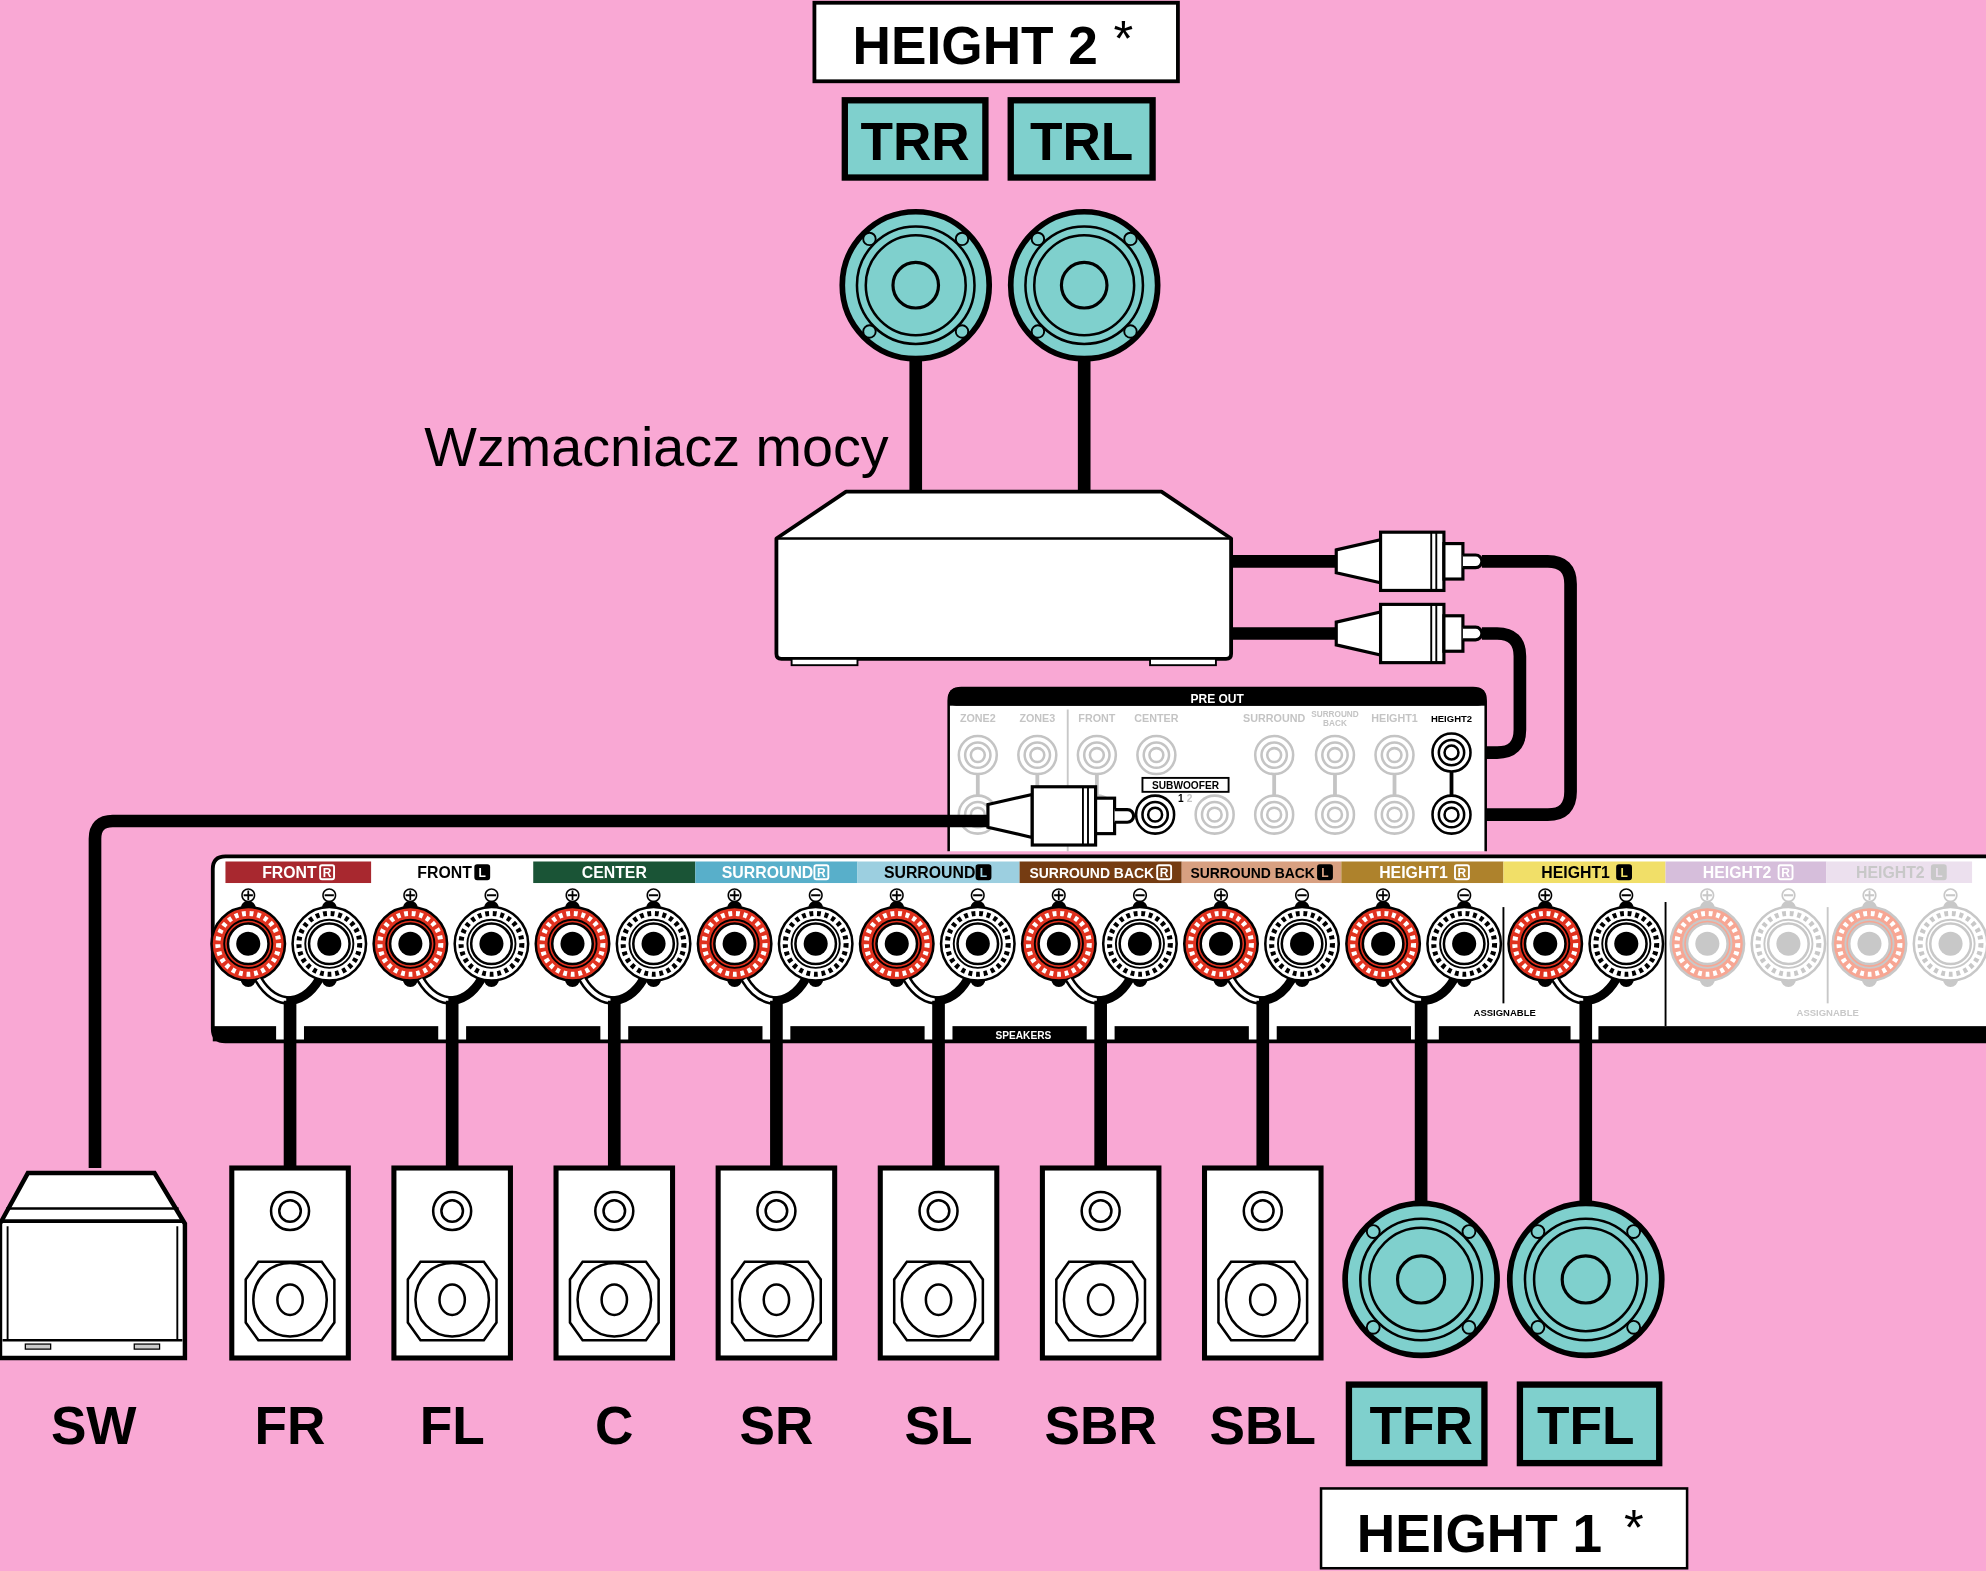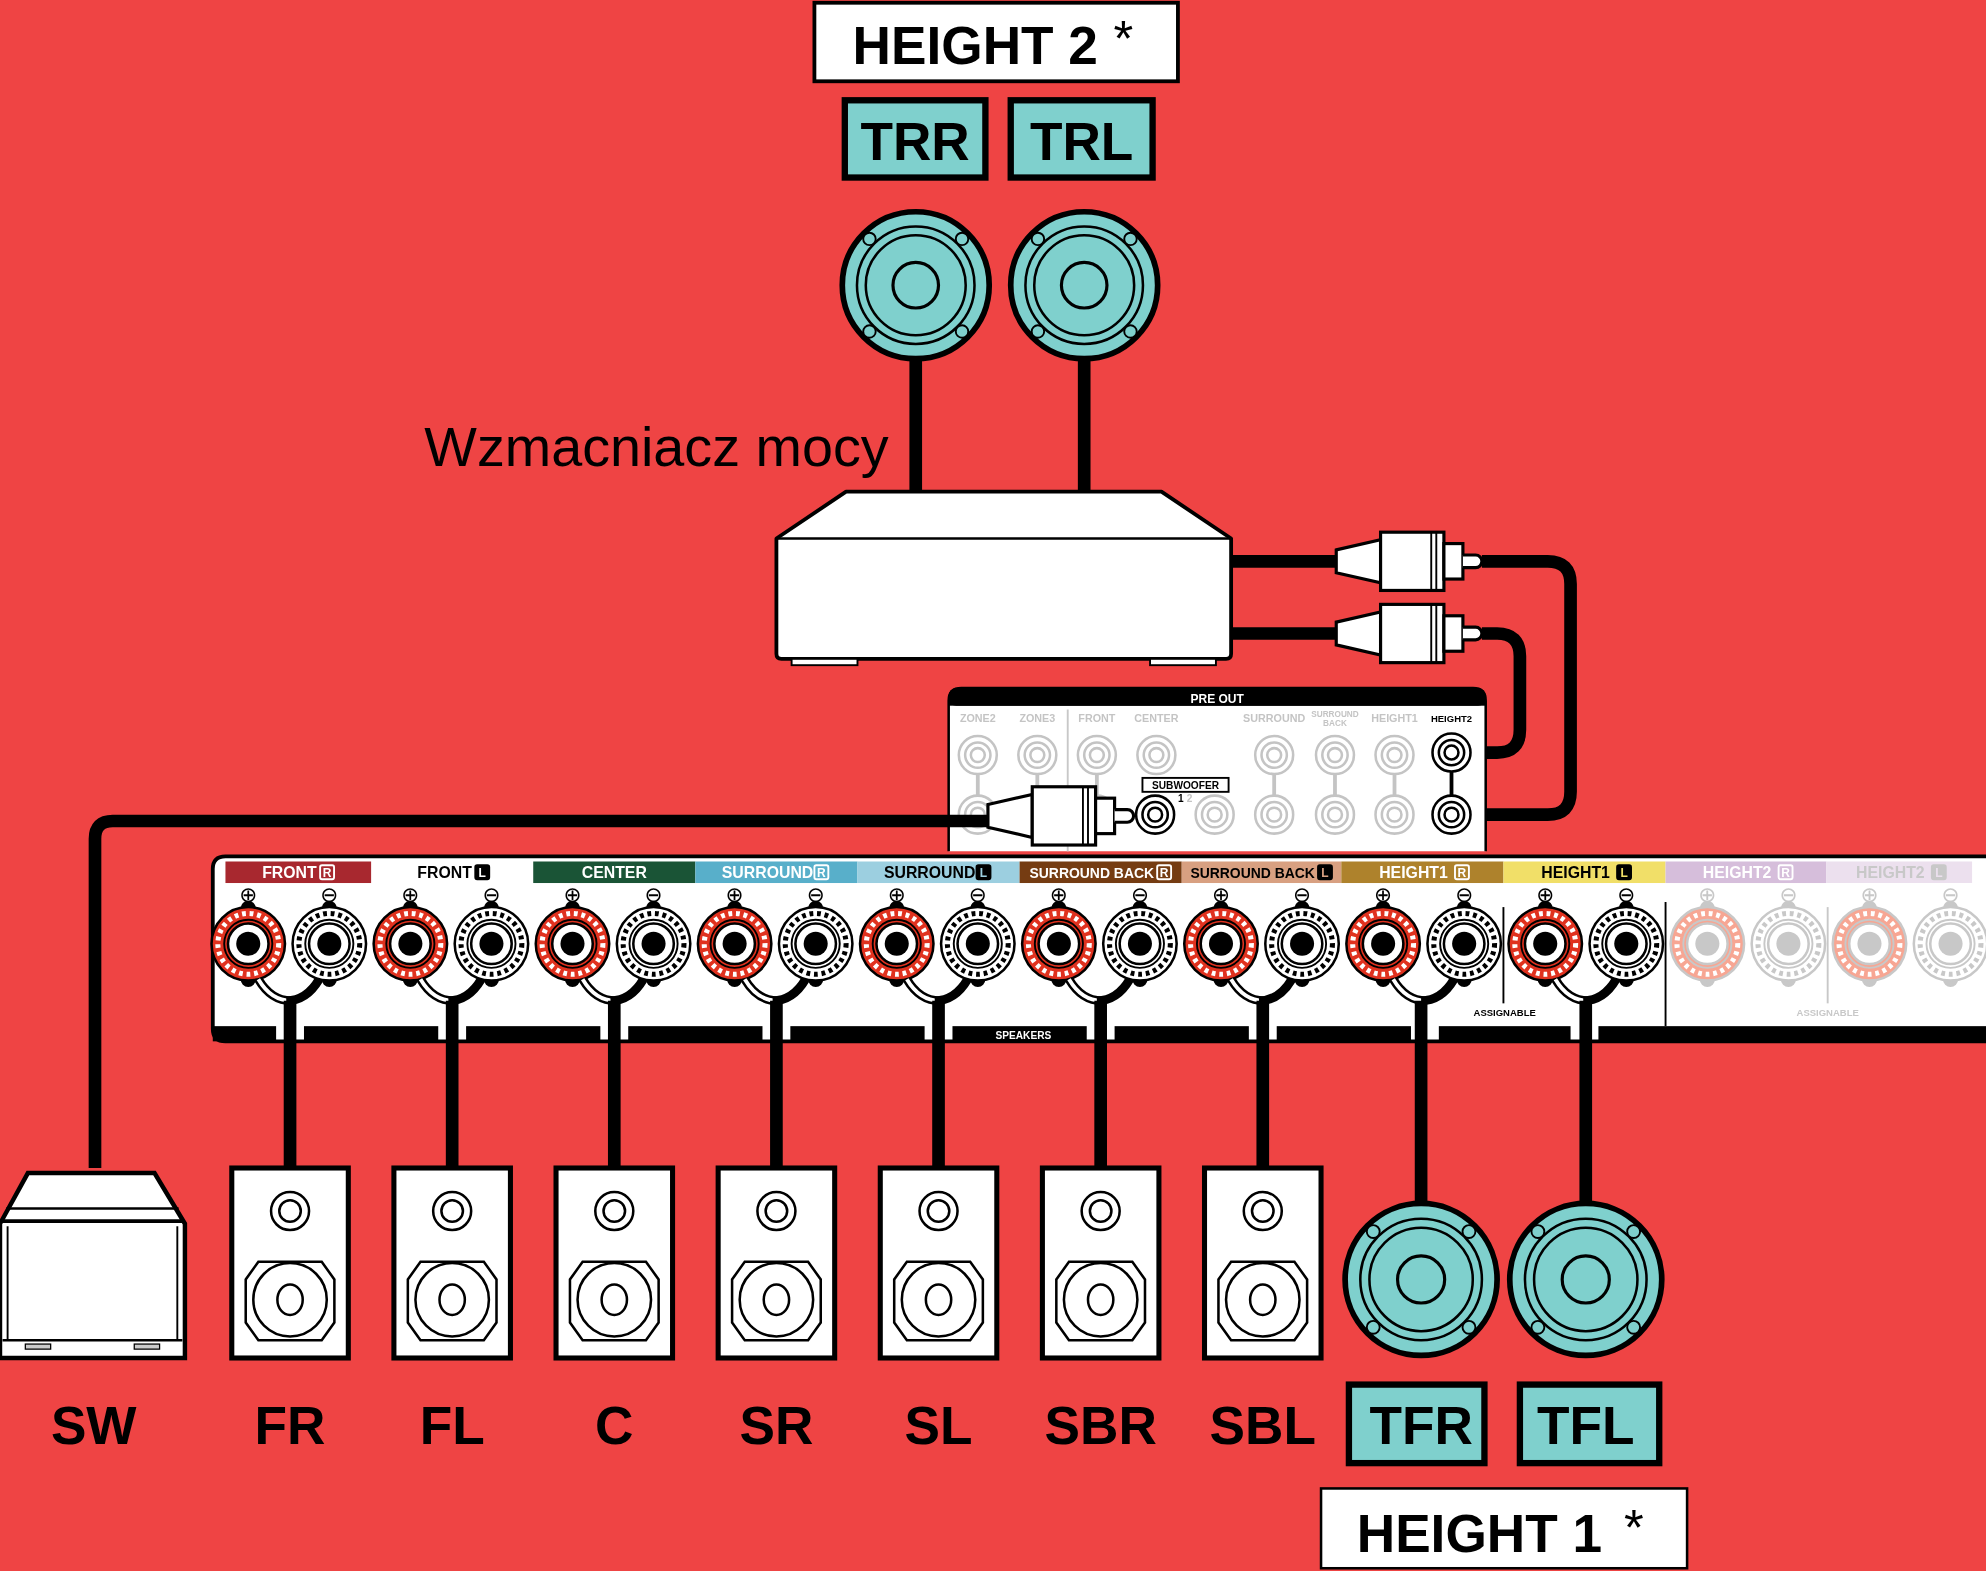--- a/index.html
+++ b/index.html
@@ -1,16 +1,16 @@
 <!DOCTYPE html>
 <html><head>
 <meta charset="utf-8">
 <style>
   html, body { margin: 0; padding: 0; background: #ffffff; }
-  #stage { width: 1986px; height: 1571px; position: relative; overflow: hidden; background:#ef4444; }
+  #stage { width: 1986px; height: 1571px; position: relative; overflow: hidden; background:#f9a8d4; }
   svg { display: block; }
   .lbl-big { font-family: "Liberation Sans", sans-serif; font-weight: 700; }
   .lbl-reg { font-family: "Liberation Sans", sans-serif; font-weight: 400; }
   .tiny { font-family: "Liberation Sans", sans-serif; font-weight: 700; }
 </style>
 </head>
 <body>
 
 <div id="stage">
 <svg id="svg" width="1986" height="1571" viewBox="0 0 1568 1240" xmlns="http://www.w3.org/2000/svg">

